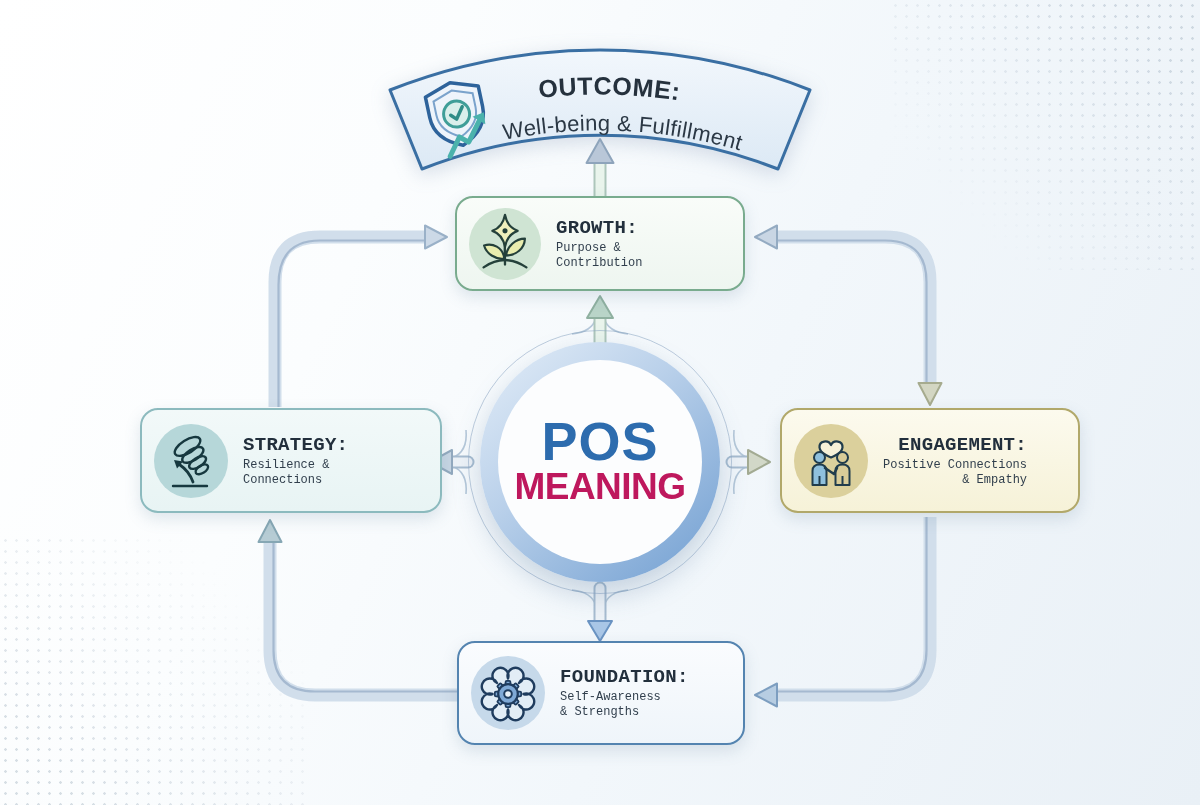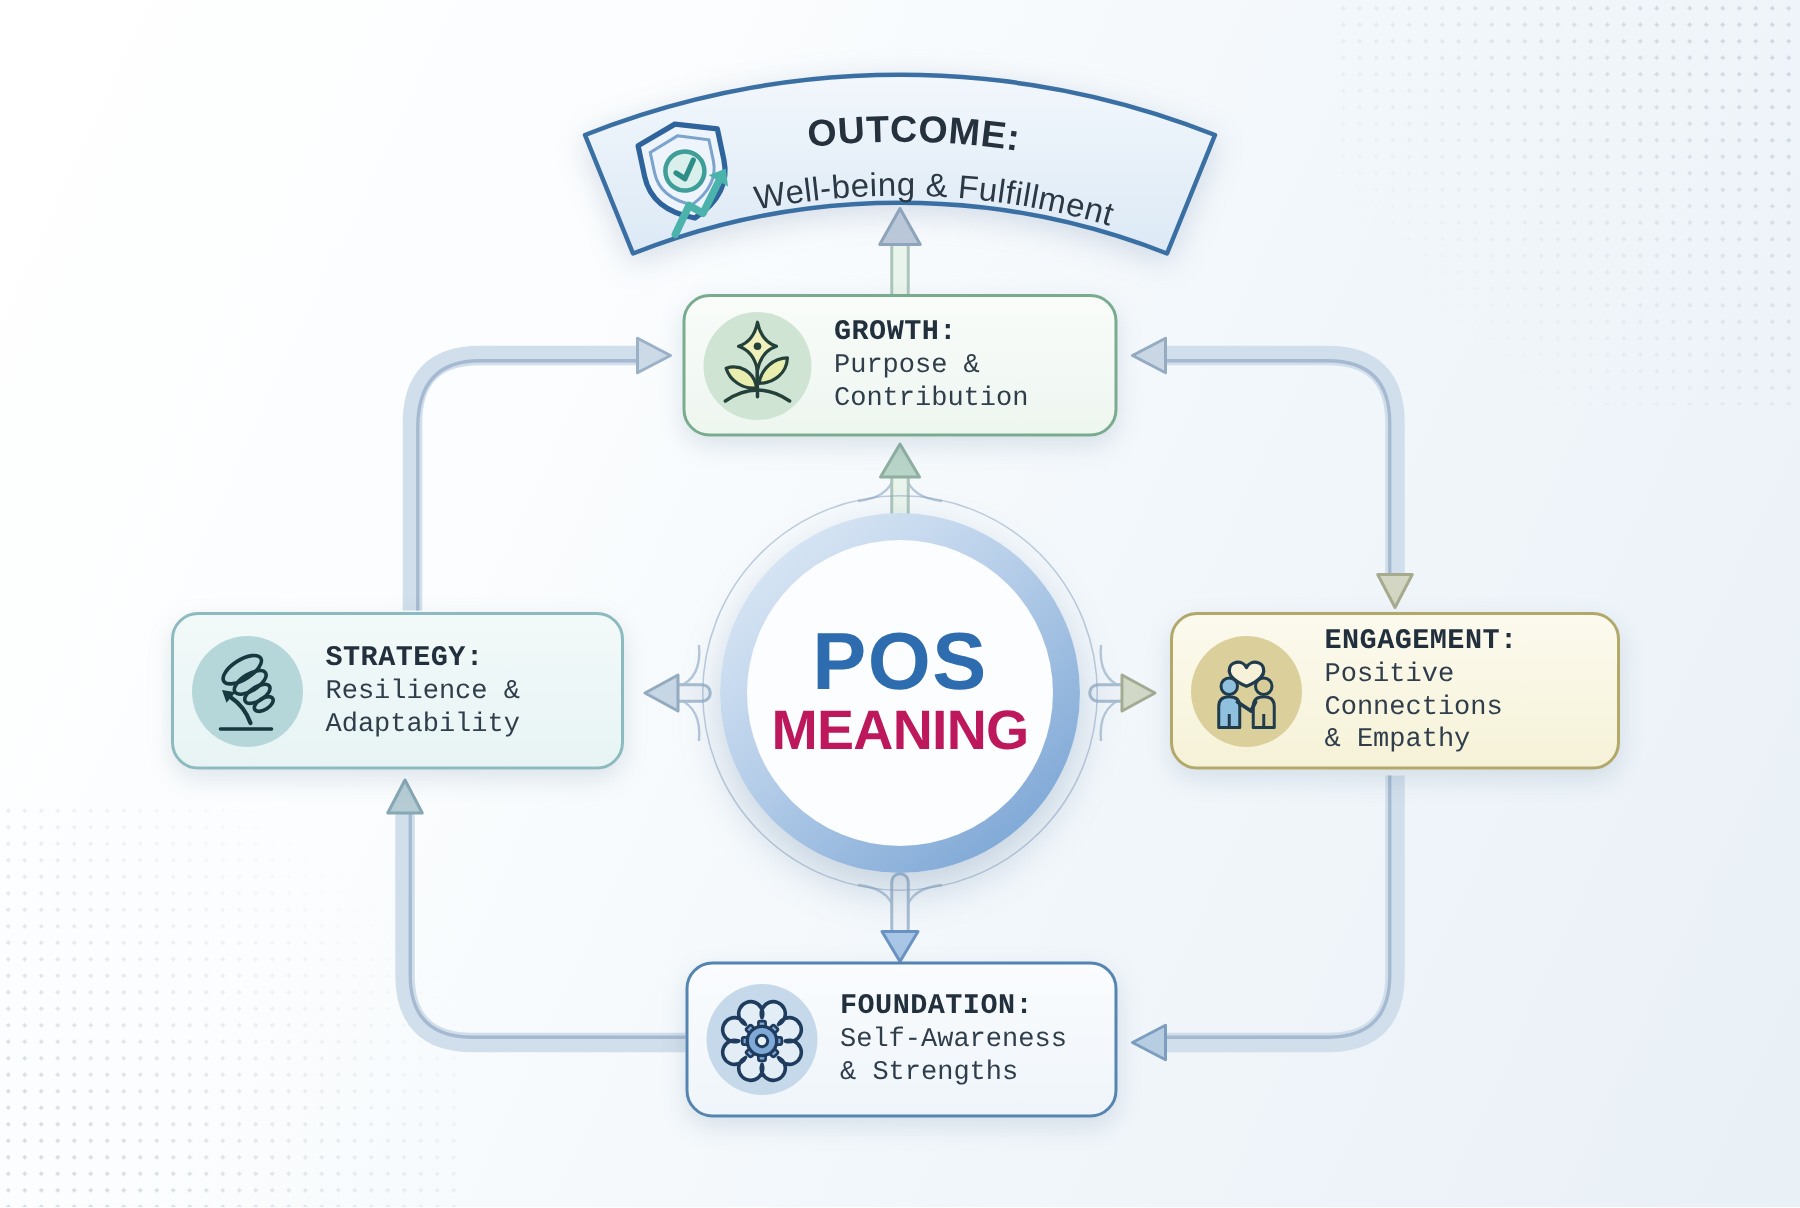--- a/index.html
+++ b/index.html
@@ -29,32 +29,32 @@
   .banner{position:absolute;left:380px;top:40px;z-index:1;
     filter:drop-shadow(0 5px 10px rgba(80,110,150,.22));}
   .connectors{position:absolute;left:0;top:0;z-index:2;pointer-events:none;}
   .node{position:absolute;z-index:3;box-sizing:border-box;display:flex;align-items:center;
     border-radius:18px;box-shadow:0 6px 16px rgba(90,120,150,.18);}
   .icon-circle{border-radius:50%;flex:0 0 auto;margin-left:12px;
     display:flex;align-items:center;justify-content:center;}
   .icon-circle svg{display:block;}
   .node-text{margin-left:15px;display:flex;flex-direction:column;font-family:Liberation Mono, monospace;}
   .node-title{font-size:19px;font-weight:700;color:#222f3c;letter-spacing:.3px;margin-bottom:2px;}
-  .node-desc{font-size:18px;color:#303e4c;line-height:1.22;}
+  .node-desc{font-size:12px;color:#303e4c;line-height:1.22;}
 
   .growth{left:455px;top:196px;width:290px;height:95px;
     background:linear-gradient(180deg,#f9fcf9,#eef6f0);border:2px solid #79ab8e;}
   .growth .icon-circle{width:72px;height:72px;background:#cfe4d3;}
   .engagement{left:780px;top:408px;width:300px;height:105px;
-    background:linear-gradient(180deg,#fcfaee,#f6f2d8);border:2px solid #b1a86a;}
+    background:linear-gradient(180deg,#fcfaee,#f6f2d8);border:2px solid #b1a86a;text-align:right;}
   .engagement .icon-circle{width:74px;height:74px;background:#dbd09c;}
   .foundation{left:457px;top:641px;width:288px;height:104px;
     background:linear-gradient(180deg,#fafcfe,#eff5fa);border:2.5px solid #5484b0;}
   .foundation .icon-circle{width:74px;height:74px;background:#c6d9ea;}
-  .strategy{left:114px;top:408px;width:302px;height:105px;
+  .strategy{left:140px;top:408px;width:302px;height:105px;
     background:linear-gradient(180deg,#f2f9f9,#e8f4f4);border:2px solid #8cbabe;}
   .strategy .icon-circle{width:74px;height:74px;background:#b6d7d9;}
 
   
   .hub-outer{position:absolute;left:468px;top:330px;width:264px;height:264px;z-index:4;
     border-radius:50%;border:1.5px solid rgba(140,165,195,.55);box-sizing:border-box;}
   .hub-ring{position:absolute;left:480px;top:342px;width:240px;height:240px;z-index:4;
     border-radius:50%;background:linear-gradient(140deg,#e4eef8 0%,#b9d0ea 42%,#709ed1 100%);
     box-shadow:0 12px 28px rgba(80,115,155,.28);}
   .hub-inner{position:absolute;left:498px;top:360px;width:204px;height:204px;z-index:5;
@@ -247,21 +247,21 @@
             <ellipse cx="42" cy="47" rx="7" ry="3.8"></ellipse>
           </g>
           <path d="M39 58 Q35 47 26 41" stroke-width="2.8"></path>
         </g>
         <polygon points="20,36 29,37.5 23,44.5" fill="#16383f"></polygon>
       </svg>
     </div>
     <div class="node-text">
       <span class="node-title">STRATEGY:</span>
       <span class="node-desc">Resilience &amp;</span>
-      <span class="node-desc">Adaptability</span>
+      <span class="node-desc">Connections</span>
     </div>
   </div>
 
   <div class="hub-outer"></div>
   <div class="hub-ring"></div>
   <div class="hub-inner">
     <div class="hub-title1">POS</div>
     <div class="hub-title2">MEANING</div>
   </div>
 

